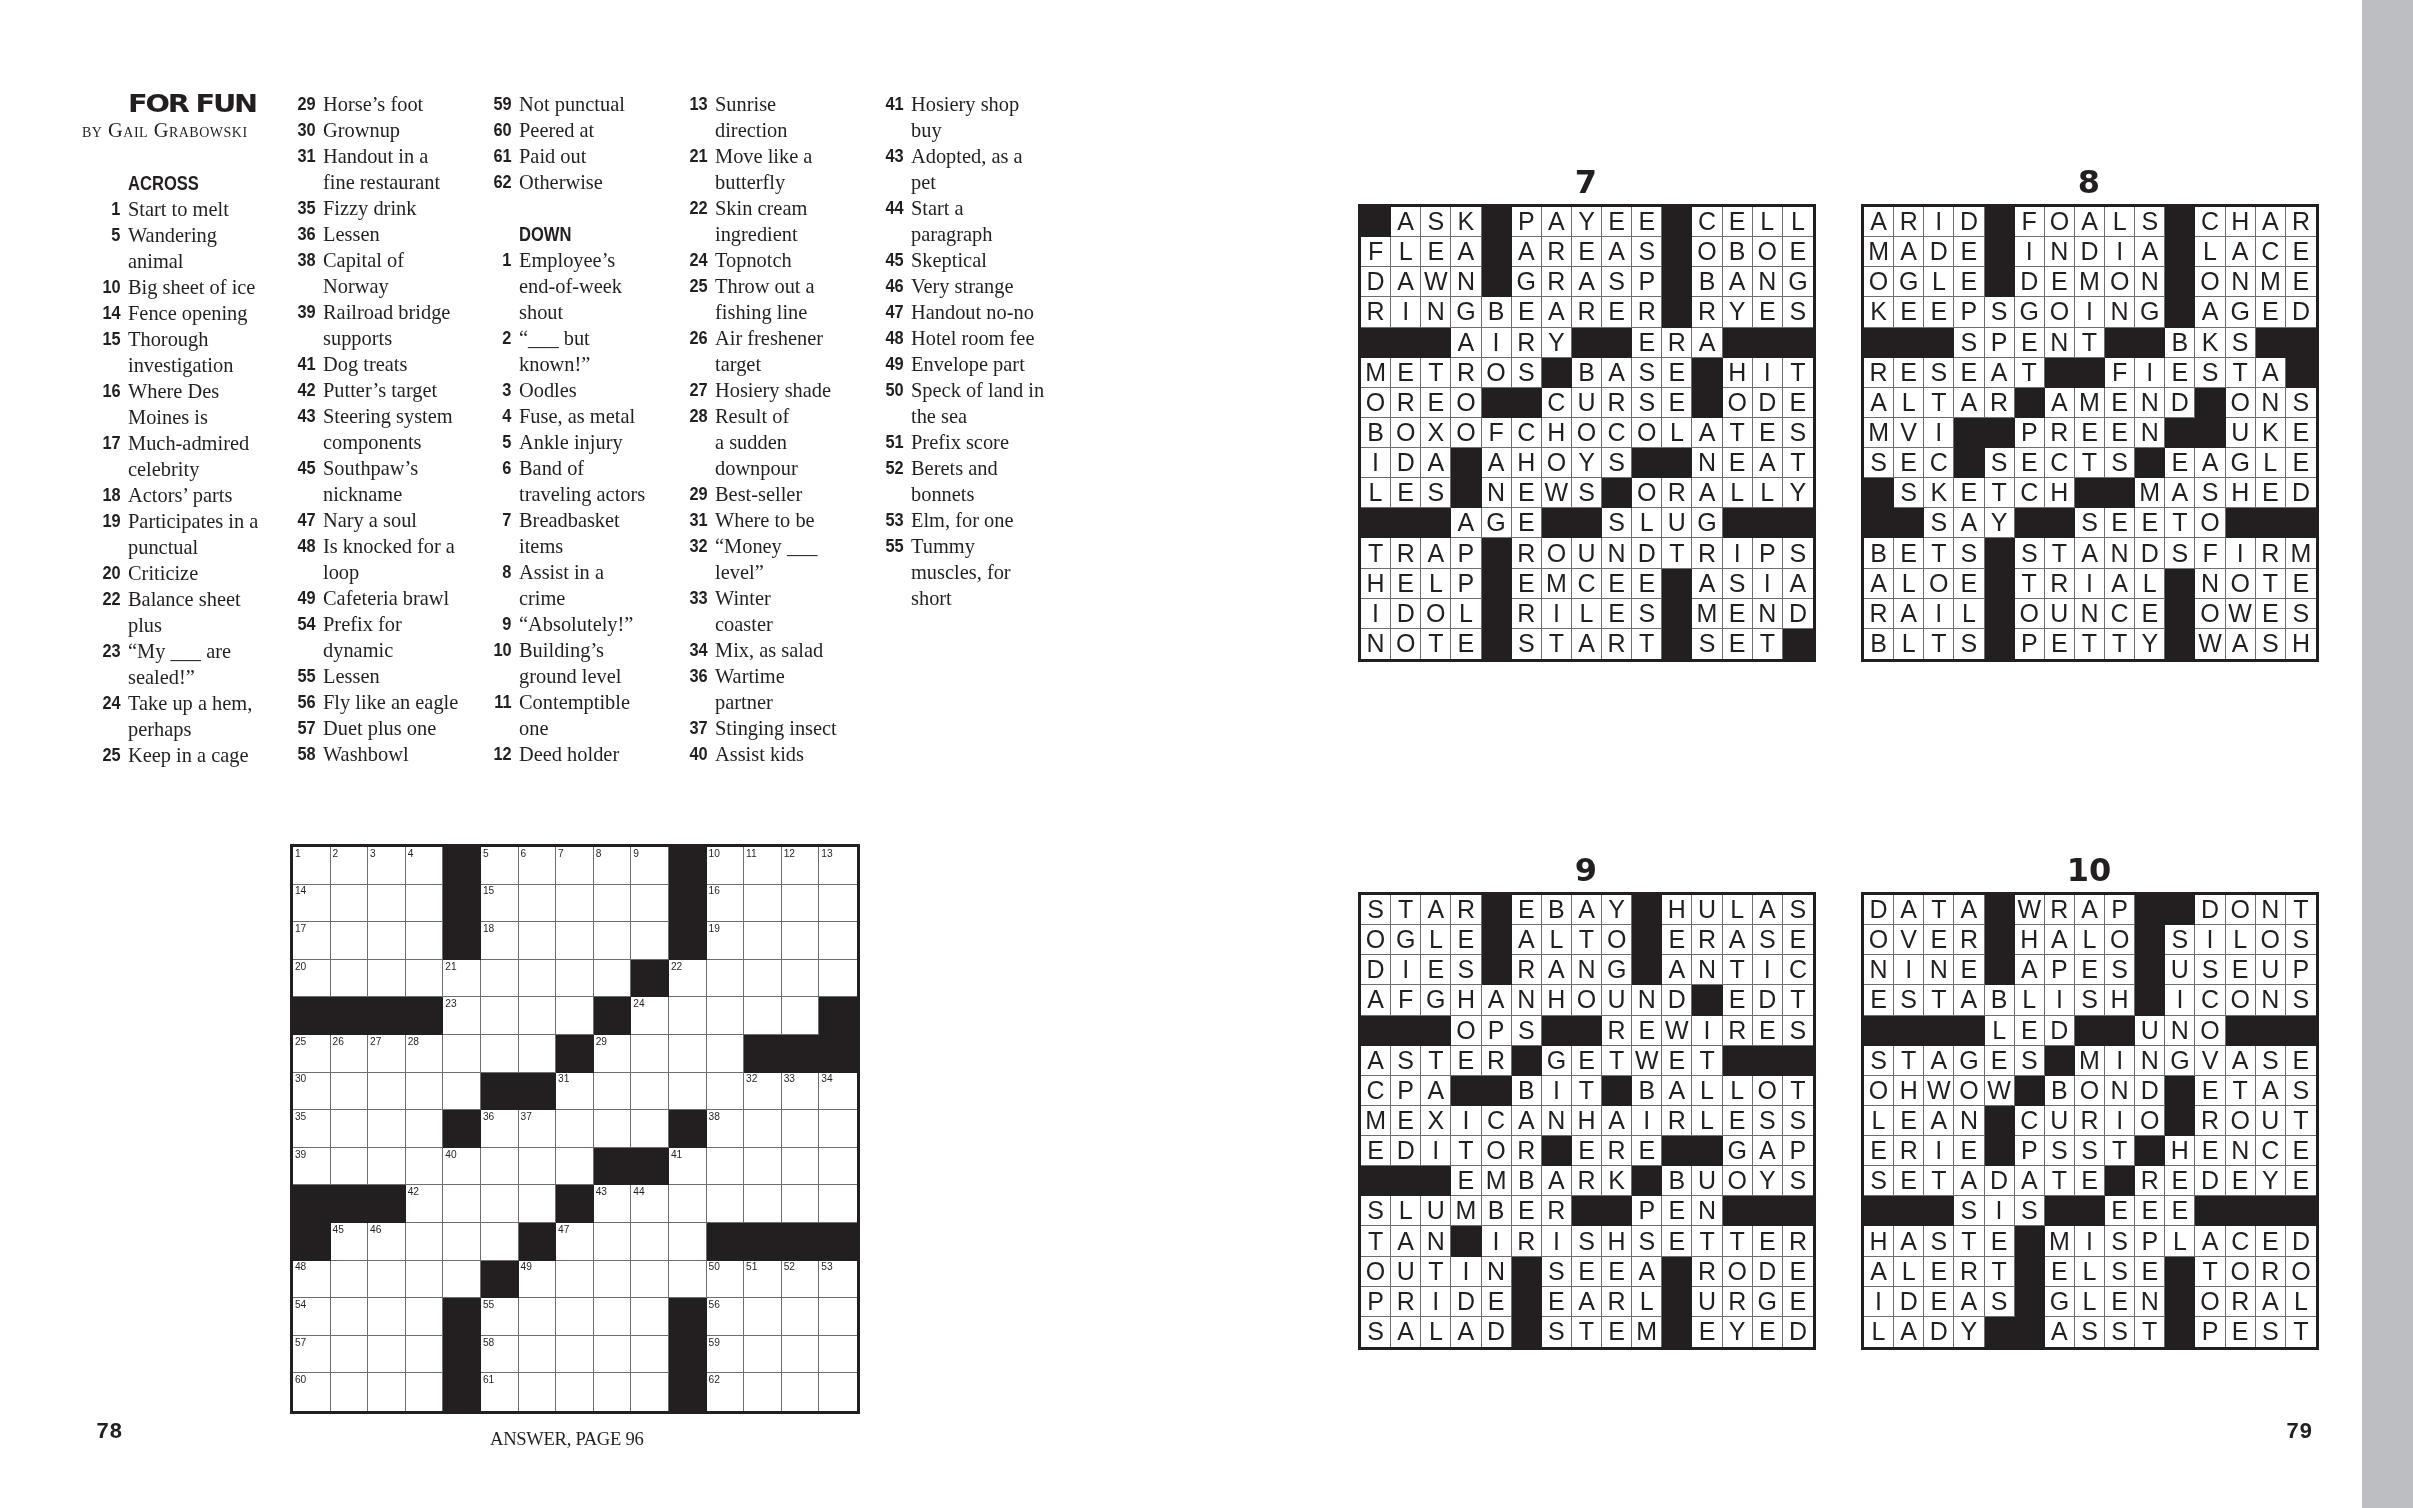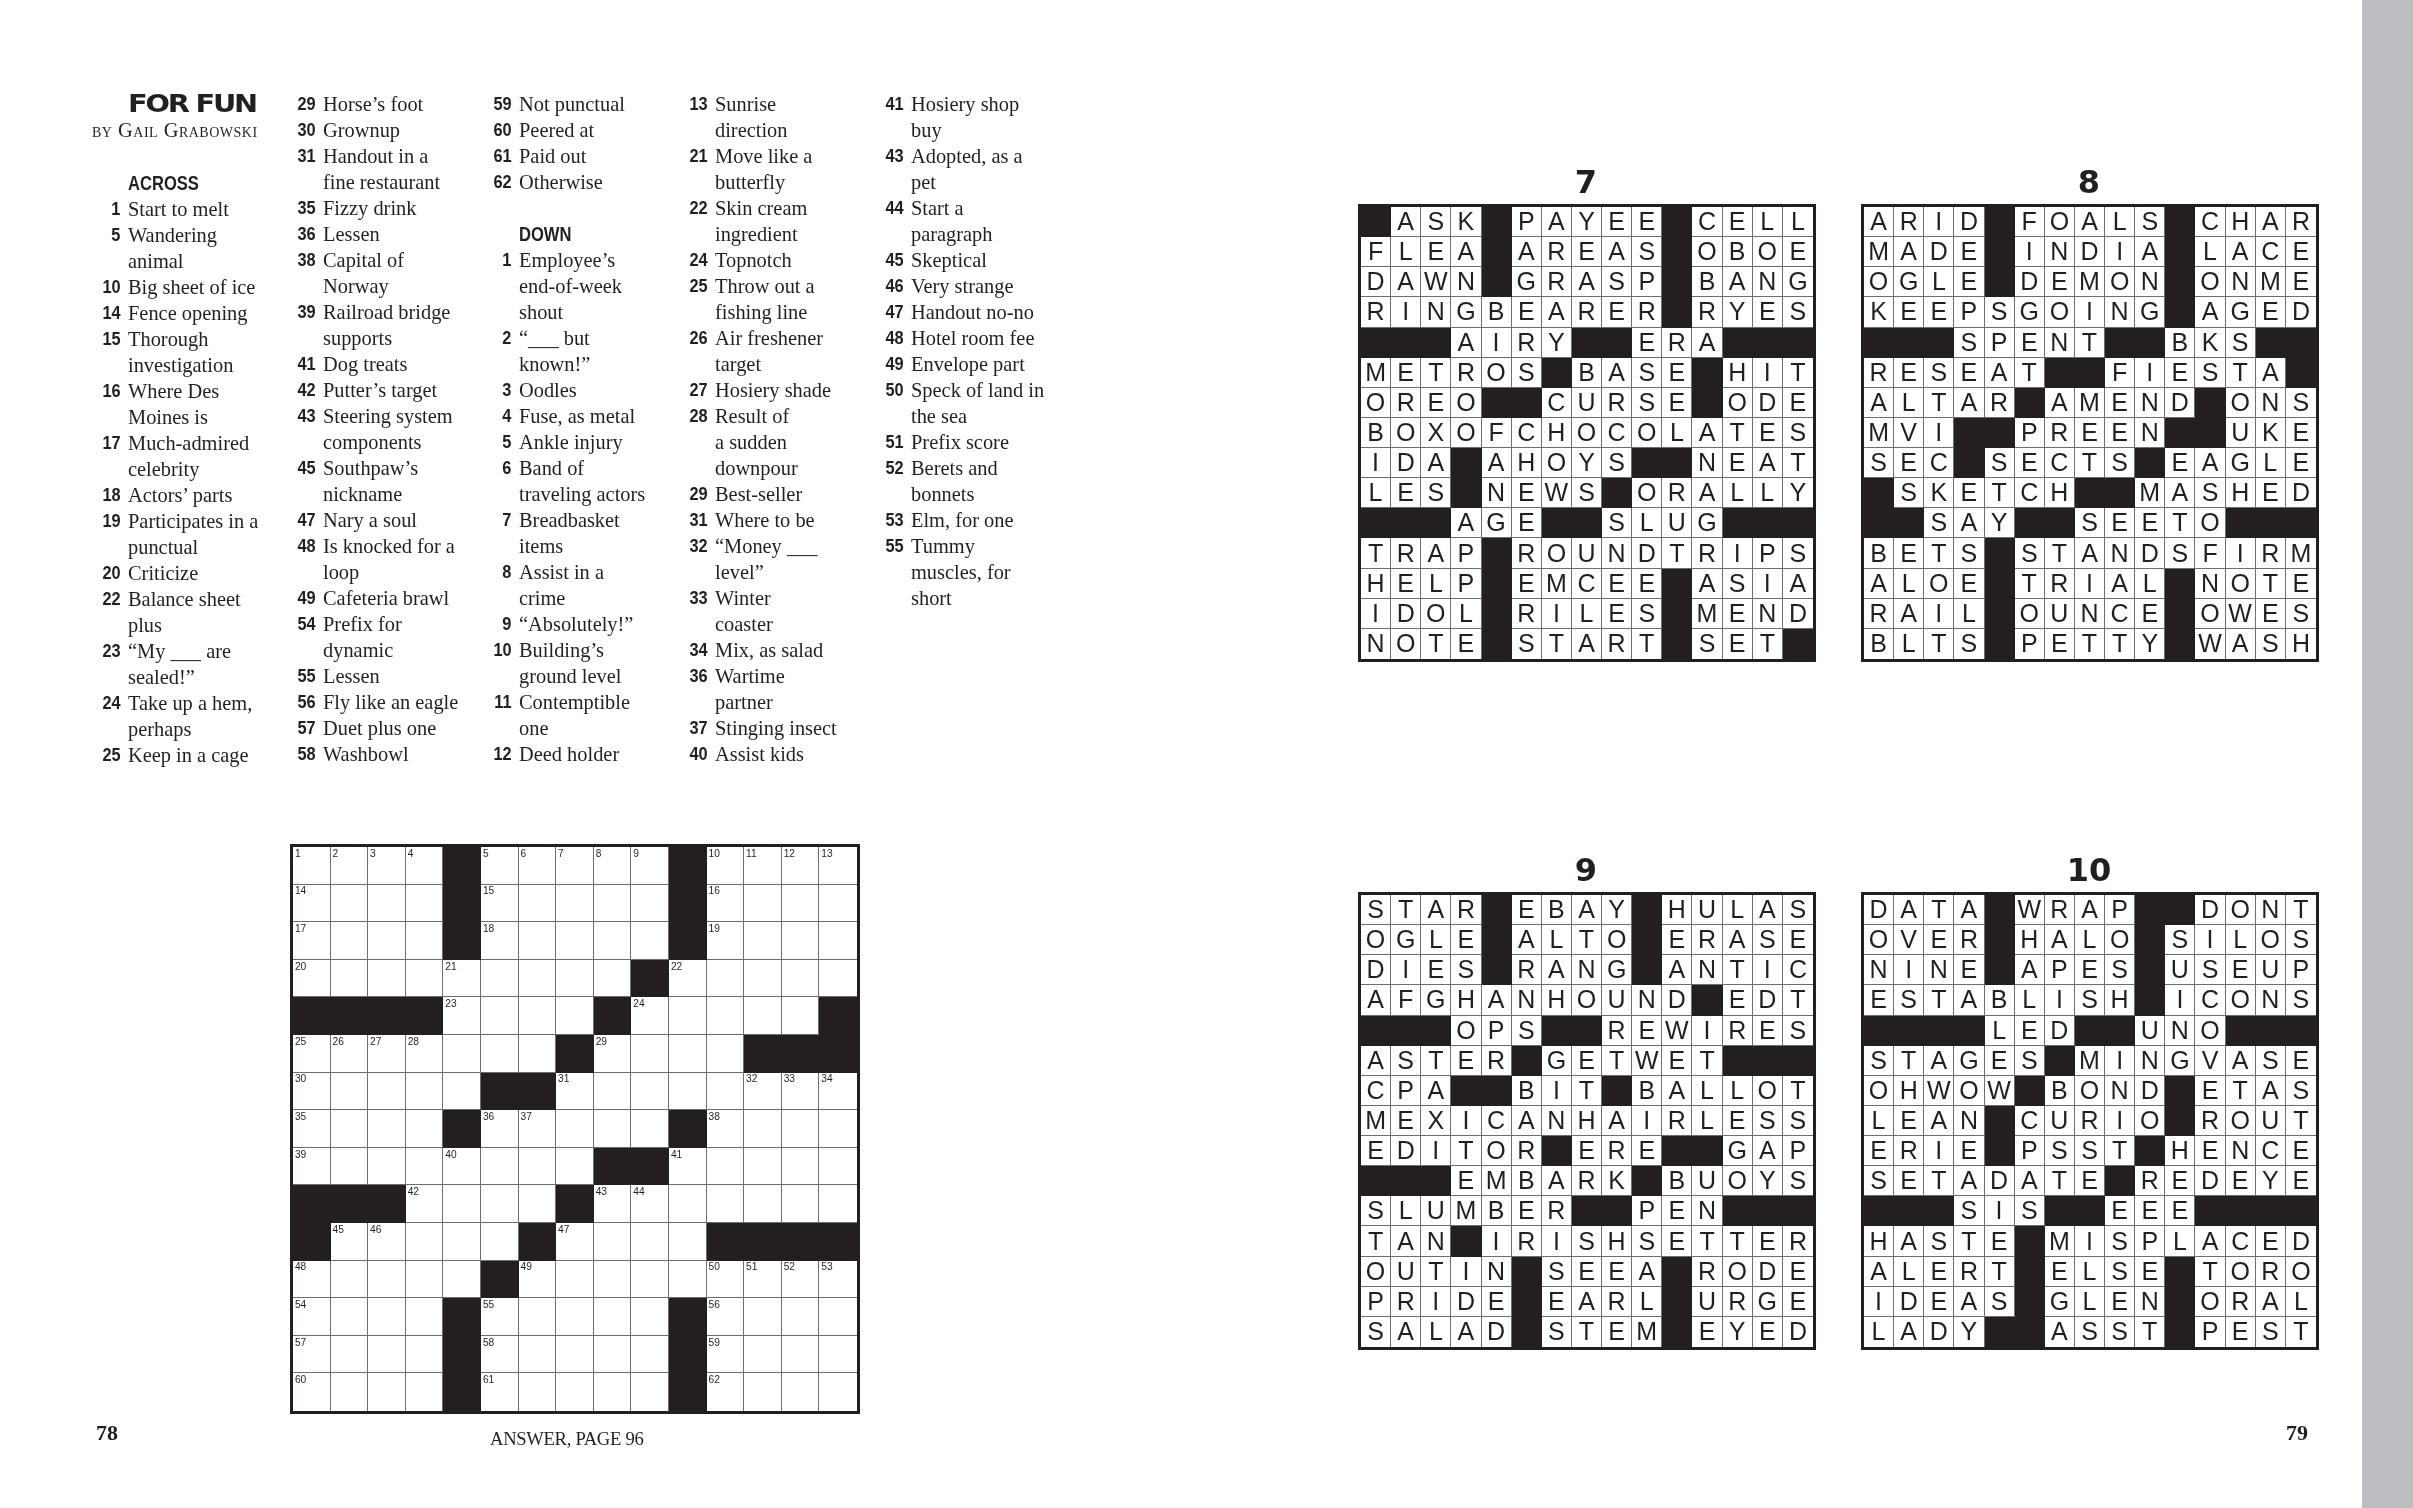--- a/index.html
+++ b/index.html
@@ -1,30 +1,30 @@
 <!DOCTYPE html>
 <html style="font-size:15px"><head>
 <meta charset="utf-8">
 <style>
   html, body { margin:0; padding:0; }
   body { width:2413px; height:1508px; position:relative; background:#ffffff; overflow:hidden; color:#231f20; }
   .gray-margin { position:absolute; left:2362px; top:0; width:52px; height:1508px; background:#bdbec2; }
   .title { position:absolute; left:128px; top:89px; font-family:"DejaVu Sans", sans-serif; font-weight:900; font-size:25px; letter-spacing:-1.9px; transform:scaleX(1.15); transform-origin:left top; }
-  .byline { position:absolute; left:92px; top:119px; font-family:"Liberation Serif", serif; font-size:20.4px; font-variant:small-caps; letter-spacing:0.5px; white-space:nowrap; }
+  .byline { position:absolute; left:82px; top:119px; font-family:"Liberation Serif", serif; font-size:20.4px; font-variant:small-caps; letter-spacing:0.5px; white-space:nowrap; }
   .clue-col { position:absolute; top:91px; font-family:"Liberation Serif", serif; font-size:20.4px; }
   .line { height:26px; line-height:26px; white-space:nowrap; position:relative; }
   .num { position:absolute; right:100%; margin-right:7.4px; font-family:"Liberation Sans", sans-serif; font-weight:bold; font-size:18.6px; text-align:right; transform:scaleX(0.88); transform-origin:right center; }
   .heading { font-family:"Liberation Sans", sans-serif; font-weight:bold; font-size:19.5px; transform:scaleX(0.85); transform-origin:left center; display:inline-block; }
   .grid { position:absolute; display:grid; border:3.7px solid #231f20; box-sizing:border-box; background:#231f20; }
   .cell { background:#fff; border-right:0.9px solid #6d6e71; border-bottom:0.9px solid #6d6e71; box-sizing:border-box; position:relative; }
   .cell.black { background:#231f20; border-color:#231f20; }
   .cell .n { position:absolute; left:1.9px; top:0.9px; font-family:"Liberation Sans", sans-serif; font-size:10.2px; line-height:11px; }
   .ans .cell { display:flex; align-items:center; justify-content:center; font-family:"Liberation Sans", sans-serif; font-size:25px; letter-spacing:0; }
   .ans-num { position:absolute; font-family:"DejaVu Sans", sans-serif; font-weight:900; font-size:32px; text-align:center; width:74px; }
-  .page-num { position:absolute; font-family:Liberation Serif, serif; font-weight:bold; font-size:22px; }
+  .page-num { position:absolute; font-family:Liberation Mono, monospace; font-weight:bold; font-size:22px; }
   .answer-note { position:absolute; left:490px; top:1428px; font-family:"Liberation Serif", serif; font-size:18.6px; letter-spacing:-0.3px; }
 </style>
 </head>
 <body>
 
 <div class="gray-margin"></div>
 
 <div class="title">FOR FUN</div>
 <div class="byline">by Gail Grabowski</div>
 

